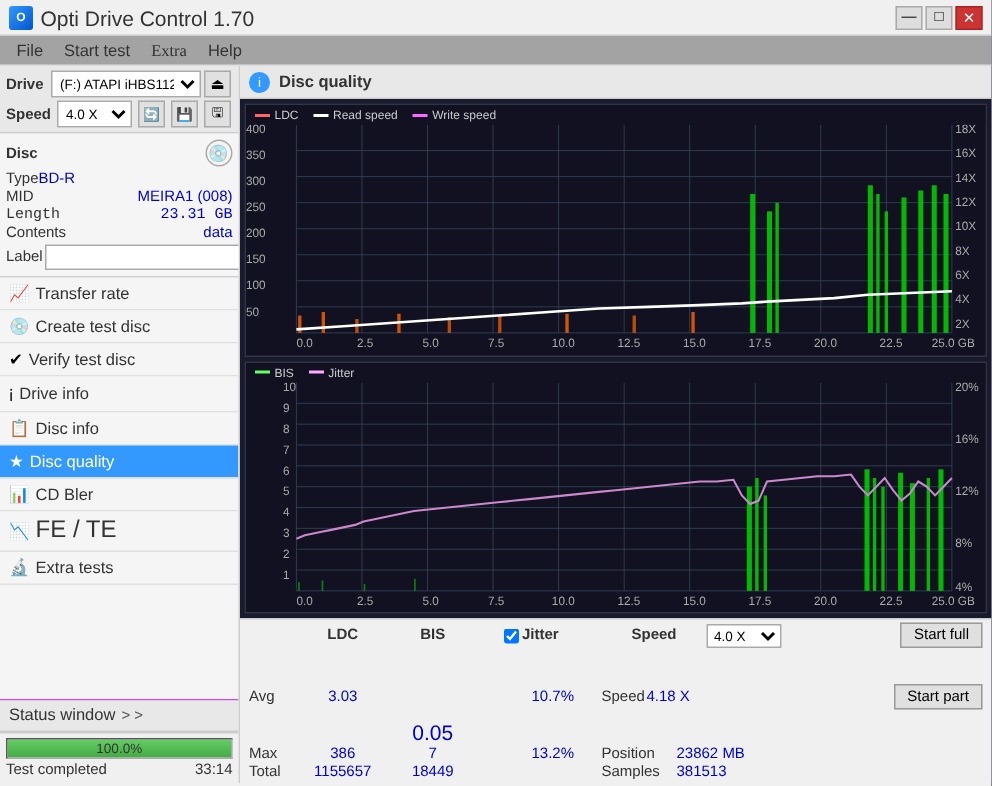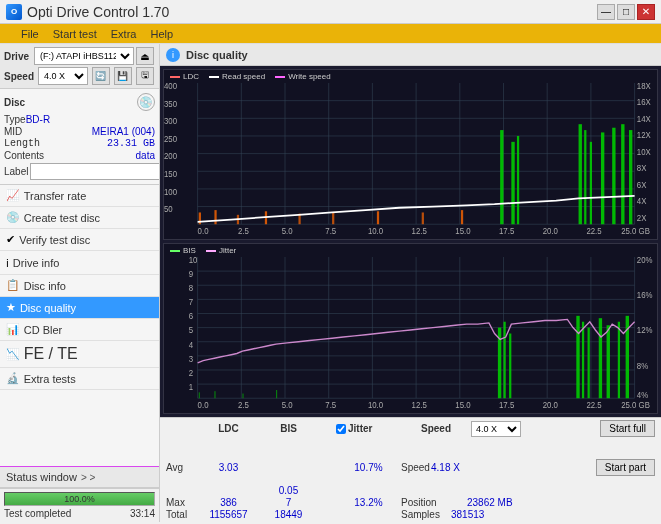--- a/index.html
+++ b/index.html
@@ -13,24 +13,24 @@
     <div style="width:16px;height:16px;background:linear-gradient(135deg,#3399ff,#0055cc);border-radius:2px;display:flex;align-items:center;justify-content:center;color:white;font-size:8px;font-weight:bold;">O</div>
     <span style="font-size:14px;color:#333;">Opti Drive Control 1.70</span>
   </div>
   <div style="display:flex; gap:2px;">
     <button style="width:18px;height:16px;background:#ddd;border:1px solid #aaa;font-size:10px;cursor:pointer;display:flex;align-items:center;justify-content:center;">—</button>
     <button style="width:18px;height:16px;background:#ddd;border:1px solid #aaa;font-size:10px;cursor:pointer;display:flex;align-items:center;justify-content:center;">□</button>
     <button style="width:18px;height:16px;background:#cc3333;border:1px solid #aa2222;color:white;font-size:10px;cursor:pointer;display:flex;align-items:center;justify-content:center;">✕</button>
   </div>
 </div>
 
-<div style="background:#eab308;border-bottom:1px solid #ddd;display:flex;padding:1px 15px;height:20px;align-items:center;gap:2px;">
+<div style="background:#a3a3a3;border-bottom:1px solid #ddd;display:flex;padding:1px 5px;height:20px;align-items:center;gap:2px;">
   <span style="padding:1px 6px;font-size:11px;color:#333;cursor:pointer;">File</span>
   <span style="padding:1px 6px;font-size:11px;color:#333;cursor:pointer;">Start test</span>
-  <span style="padding:1px 6px;font-size:11px;color:#333;cursor:pointer;">Extra</span>
+  <span style="padding:1px 6px;font-size:11px;color:#333;cursor:pointer;font-family:Liberation Serif, serif;">Extra</span>
   <span style="padding:1px 6px;font-size:11px;color:#333;cursor:pointer;">Help</span>
 </div>
 
 <div style="display:flex; height:478px;">
 
   <div style="width:160px;background:#f5f5f5;border-right:1px solid #ccc;display:flex;flex-direction:column;overflow:hidden;">
 
     <div style="background:#e8e8e8;padding:3px 4px;border-bottom:1px solid #ccc;">
       <div style="display:flex;align-items:center;gap:2px;margin-bottom:2px;">
         <span style="font-size:10px;font-weight:bold;color:#333;width:28px;">Drive</span>
@@ -54,21 +54,21 @@
       <div style="display:flex;align-items:center;justify-content:space-between;margin-bottom:3px;">
         <span style="font-size:10px;font-weight:bold;color:#333;">Disc</span>
         <div style="width:18px;height:18px;background:radial-gradient(circle, #silver 30%, #aaaacc 70%);border-radius:50%;border:1px solid #aaa;display:flex;align-items:center;justify-content:center;font-size:11px;">💿</div>
       </div>
       <div style="display:flex;margin-bottom:1px;">
         <span style="font-size:10px;color:#333;">Type</span>
         <span style="font-size:10px;color:#0000cc;">BD-R</span>
       </div>
       <div style="display:flex;justify-content:space-between;margin-bottom:1px;">
         <span style="font-size:10px;color:#333;">MID</span>
-        <span style="font-size:10px;color:#0000cc;">MEIRA1 (004)</span>
+        <span style="font-size:10px;color:#0000cc;">MEIRA1 (008)</span>
       </div>
       <div style="display:flex;justify-content:space-between;margin-bottom:1px;font-family:Liberation Mono, monospace;">
         <span style="font-size:10px;color:#333;">Length</span>
         <span style="font-size:10px;color:#0000cc;">23.31 GB</span>
       </div>
       <div style="display:flex;justify-content:space-between;margin-bottom:1px;">
         <span style="font-size:10px;color:#333;">Contents</span>
         <span style="font-size:10px;color:#0000cc;">data</span>
       </div>
       <div style="display:flex;align-items:center;gap:2px;margin-top:2px;">
@@ -350,37 +350,37 @@
         <select style="font-size:9px;background:white;border:1px solid #aaa;padding:0;height:16px;width:50px;">
           <option>4.0 X</option>
         </select>
         <div style="flex:1;"></div>
         <button style="font-size:10px;background:#e0e0e0;border:1px solid #999;padding:2px 8px;cursor:pointer;white-space:nowrap;margin-left:4px;">Start full</button>
       </div>
 
       <div style="display:flex;align-items:center;gap:0;margin-bottom:1px;">
         <div style="width:30px;font-size:10px;color:#333;">Avg</div>
         <div style="width:65px;text-align:center;font-size:10px;color:#0000cc;">3.03</div>
-        <div style="width:55px;text-align:center;font-size:10px;color:#0000cc;margin-top:47px;">0.05</div>
+        <div style="width:55px;text-align:center;font-size:14px;color:#0000cc;margin-top:47px;">0.05</div>
         <div style="width:20px;"></div>
         <div style="width:65px;text-align:center;font-size:10px;color:#0000cc;">10.7%</div>
         <div style="width:30px;font-size:10px;color:#333;">Speed</div>
         <div style="width:50px;font-size:10px;color:#0000cc;">4.18 X</div>
         <div style="flex:1;"></div>
         <button style="font-size:10px;background:#e0e0e0;border:1px solid #999;padding:2px 8px;cursor:pointer;white-space:nowrap;margin-left:4px;">Start part</button>
       </div>
 
       <div style="display:flex;align-items:center;gap:0;margin-bottom:1px;">
         <div style="width:30px;font-size:10px;color:#333;">Max</div>
         <div style="width:65px;text-align:center;font-size:10px;color:#0000cc;">386</div>
         <div style="width:55px;text-align:center;font-size:10px;color:#0000cc;">7</div>
         <div style="width:20px;"></div>
         <div style="width:65px;text-align:center;font-size:10px;color:#0000cc;">13.2%</div>
         <div style="width:50px;font-size:10px;color:#333;">Position</div>
-        <div style="font-size:10px;color:#0000cc;margin-left:16px;">23862 MB</div>
+        <div style="font-size:10px;color:#0000cc;">23862 MB</div>
       </div>
 
       <div style="display:flex;align-items:center;gap:0;">
         <div style="width:30px;font-size:10px;color:#333;">Total</div>
         <div style="width:65px;text-align:center;font-size:10px;color:#0000cc;">1155657</div>
         <div style="width:55px;text-align:center;font-size:10px;color:#0000cc;">18449</div>
         <div style="width:20px;"></div>
         <div style="width:65px;"></div>
         <div style="width:50px;font-size:10px;color:#333;">Samples</div>
         <div style="font-size:10px;color:#0000cc;">381513</div>

